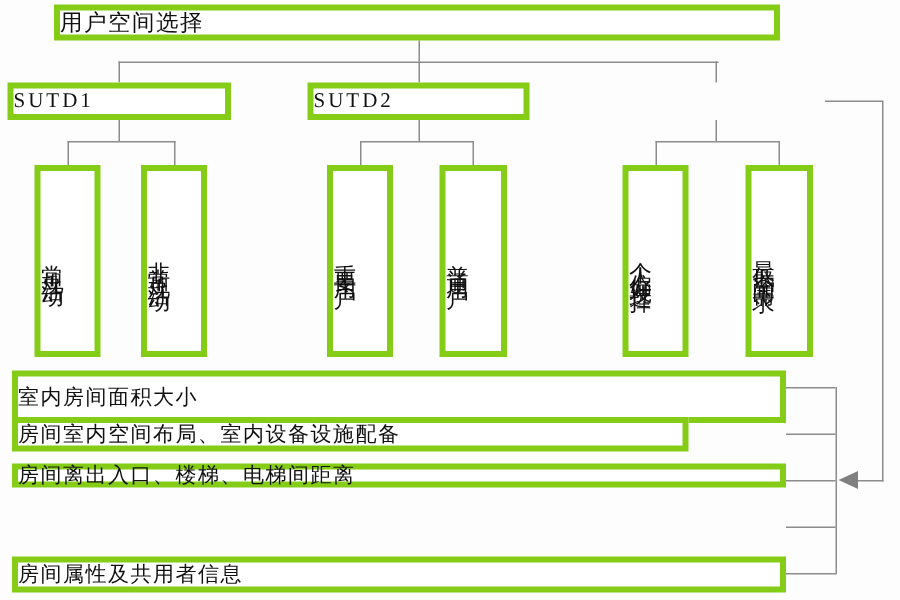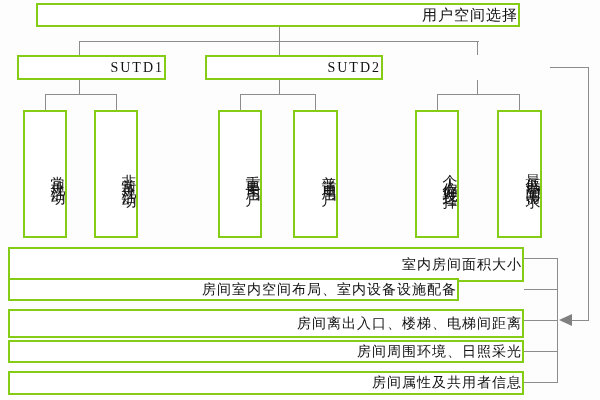--- a/index.html
+++ b/index.html
@@ -11,25 +11,25 @@
   .stage {
     position: relative;
     width: 600px;
     height: 400px;
     background: #fdfdfd;
     overflow: hidden;
   }
   .box {
     position: absolute;
     box-sizing: border-box;
-    border: 2px solid #84cc16;
+    border: 4px solid #84cc16;
     background: #ffffff;
     display: flex;
     align-items: center;
-    justify-content: flex-end;
+    justify-content: flex-start;
     color: #111111;
   }
   .root-label {
     font-size: 15px;
     letter-spacing: 1px;
     white-space: nowrap;
   }
   .sutd-label {
     font-family: "Liberation Serif", "DejaVu Serif", serif;
     font-size: 14px;
@@ -69,24 +69,24 @@
   <div class="box" style="left:36px; top:3px; width:484px; height:24px;">
     <span class="root-label">用户空间选择</span>
   </div>
 
   <div class="line" style="left:279px; top:27px; width:1px; height:14px;"></div>
   <div class="line" style="left:79px; top:41px; width:400px; height:1px;"></div>
   <div class="line" style="left:79px; top:41px; width:1px; height:14px;"></div>
   <div class="line" style="left:279px; top:41px; width:1px; height:14px;"></div>
   <div class="line" style="left:477px; top:41px; width:1px; height:14px;"></div>
 
-  <div class="box" style="left:17px; top:55px; width:149px; height:25px;padding-left:32px;">
+  <div class="box" style="left:5px; top:55px; width:149px; height:25px;">
     <span class="sutd-label">SUTD1</span>
   </div>
-  <div class="box" style="left:205px; top:55px; width:178px; height:25px;">
+  <div class="box" style="left:205px; top:55px; width:148px; height:25px;">
     <span class="sutd-label">SUTD2</span>
   </div>
 
   <div class="line" style="left:79px; top:80px; width:1px; height:14px;"></div>
   <div class="line" style="left:45px; top:94px; width:72px; height:1px;"></div>
   <div class="line" style="left:45px; top:94px; width:1px; height:16px;"></div>
   <div class="line" style="left:116px; top:94px; width:1px; height:16px;"></div>
 
   <div class="line" style="left:279px; top:80px; width:1px; height:14px;"></div>
   <div class="line" style="left:240px; top:94px; width:76px; height:1px;"></div>
@@ -116,25 +116,22 @@
   <div class="box" style="left:497px; top:110px; width:45px; height:128px;">
     <span class="vtext" style="letter-spacing:4px;">最低空间需求</span>
   </div>
 
   <div class="box" style="left:8px; top:247px; width:516px; height:35px;">
     <span class="row-label">室内房间面积大小</span>
   </div>
   <div class="box" style="left:8px; top:278px; width:451px; height:23px;">
     <span class="row-label">房间室内空间布局、室内设备设施配备</span>
   </div>
-  <div class="box" style="left:8px; top:309px; width:516px; height:29px;">
+  <div class="box" style="left:8px; top:309px; width:516px; height:16px;">
     <span class="row-label">房间离出入口、楼梯、电梯间距离</span>
-  </div>
-  <div class="box" style="left:8px; top:340px; width:516px; height:23px;">
-    <span class="row-label">房间周围环境、日照采光</span>
   </div>
   <div class="box" style="left:8px; top:371px; width:516px; height:24px;">
     <span class="row-label">房间属性及共用者信息</span>
   </div>
 
   <div class="line" style="left:524px; top:258px; width:33px; height:1px;"></div>
   <div class="line" style="left:524px; top:289px; width:33px; height:1px;"></div>
   <div class="line" style="left:524px; top:320px; width:33px; height:1px;"></div>
   <div class="line" style="left:524px; top:351px; width:33px; height:1px;"></div>
   <div class="line" style="left:524px; top:382px; width:33px; height:1px;"></div>

